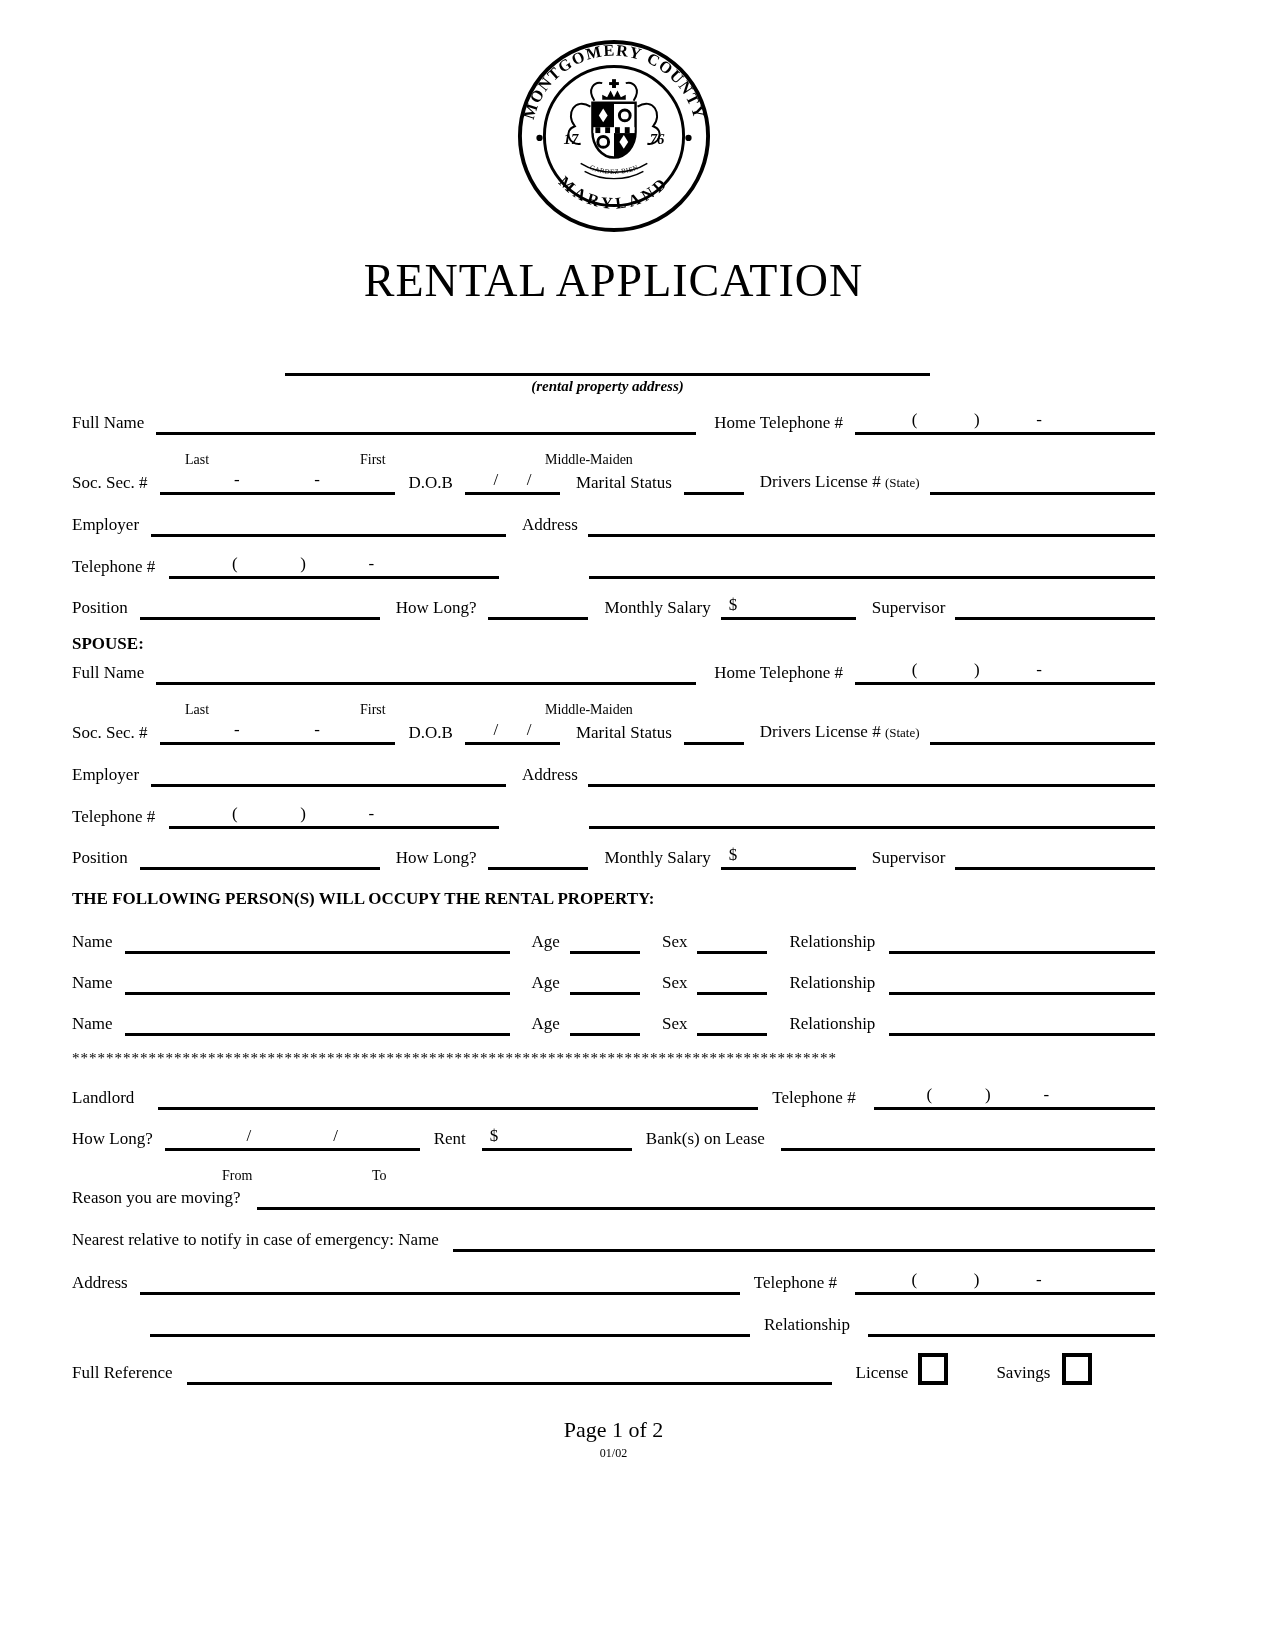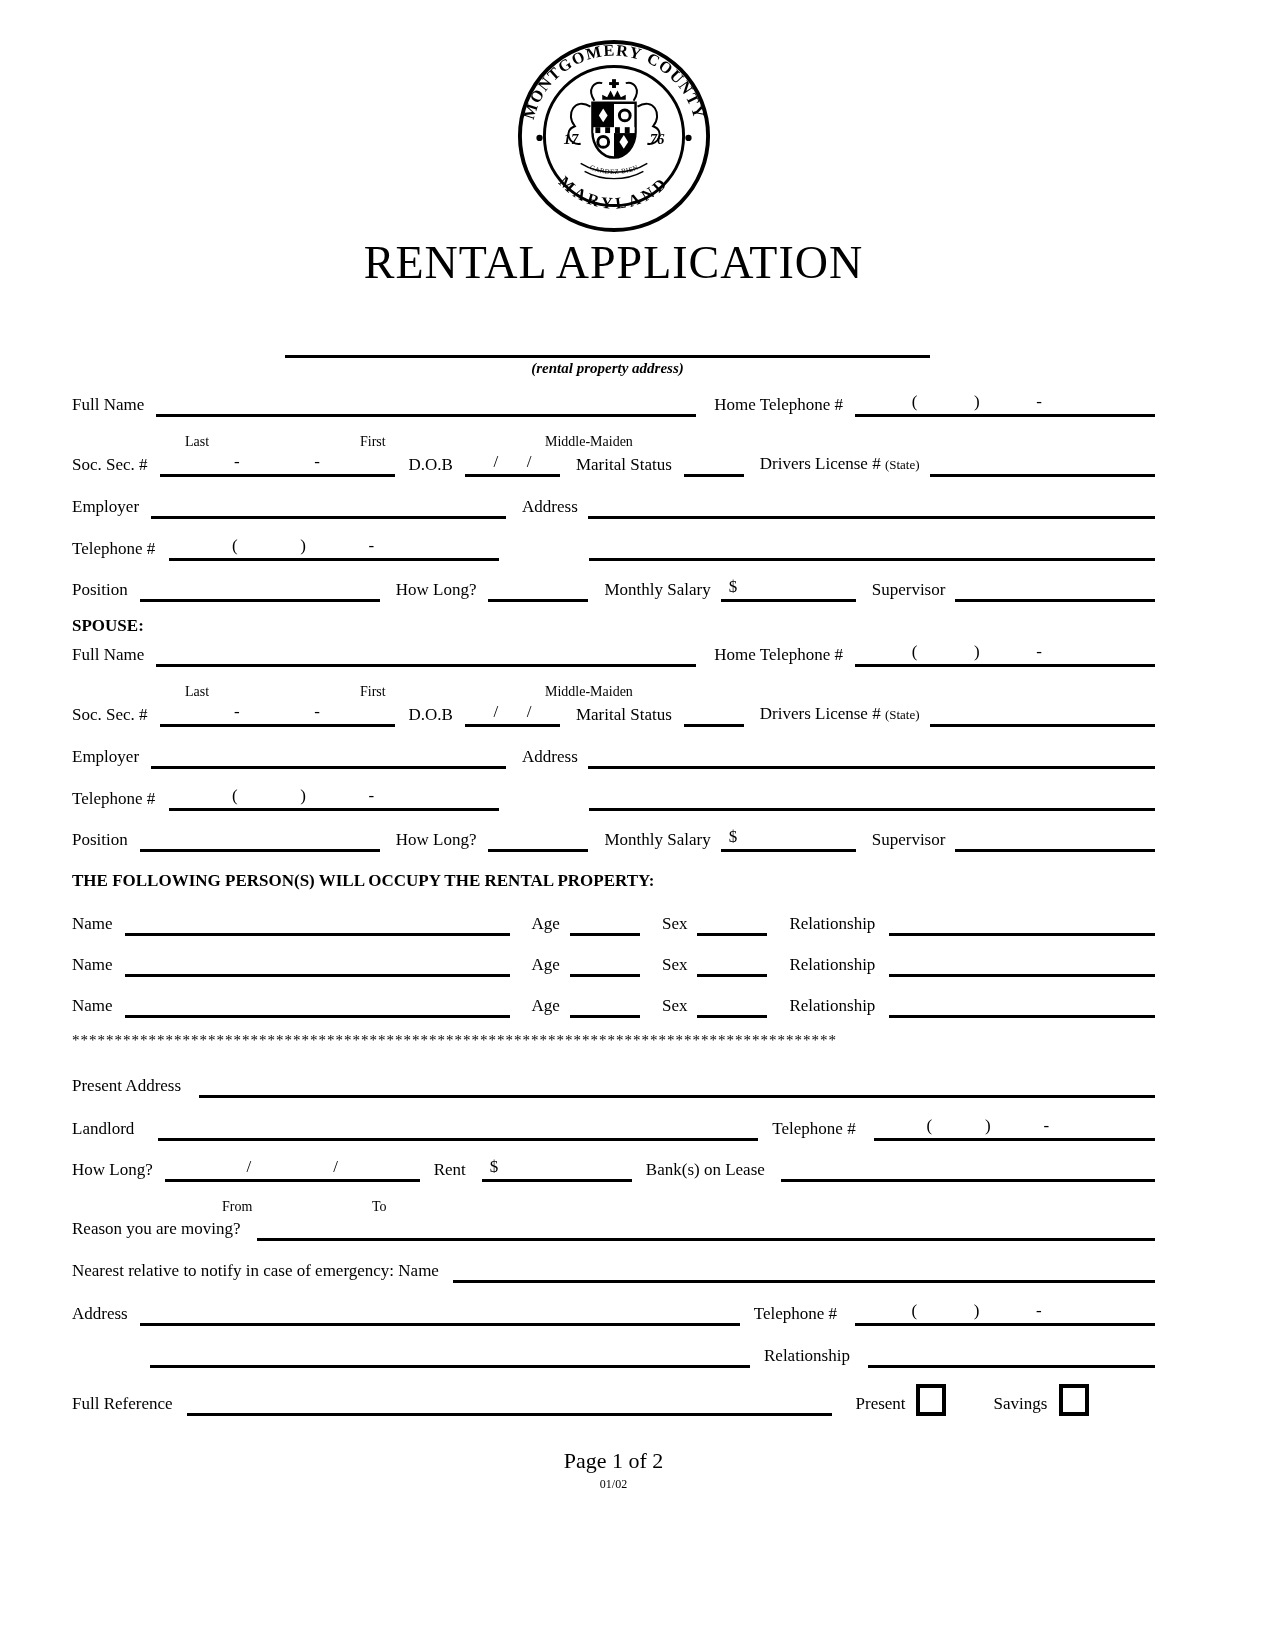--- a/index.html
+++ b/index.html
@@ -7,21 +7,21 @@
   body {
     width:1275px; height:1650px;
     font-family:"Liberation Serif", serif;
     color:#000; position:relative;
   }
   .page { width:1275px; height:1650px; padding:0 120px 0 72px; overflow:hidden; }
 
   .seal-wrap { text-align:center; margin-top:38px; }
   svg { font-family:"Liberation Serif", serif; }
 
-  .title { text-align:center; font-size:46px; letter-spacing:1px; line-height:50px; }
+  .title { text-align:center; font-size:46px; letter-spacing:1px; margin-top:18px; line-height:50px; }
 
   .addr-line { margin-left:213px; width:645px; border-bottom:3px solid #000; height:3px; margin-top:44px; }
   .addr-caption { margin-left:213px; width:645px; text-align:center; font-size:15px; font-weight:bold; font-style:italic; height:20px; line-height:20px; }
 
   .row { display:flex; align-items:flex-end; height:28px; }
   .lbl { white-space:nowrap; font-size:17px; padding-bottom:2px; line-height:20px; }
   .lbl small { font-size:13px; }
   .field {
     border-bottom:3px solid #000; height:26px;
     display:flex; align-items:flex-end; justify-content:space-evenly;
@@ -278,24 +278,20 @@
       <span class="lbl" style="margin-left:22px">Sex</span>
       <span class="field" style="width:70px;margin-left:10px"></span>
       <span class="lbl" style="margin-left:22px">Relationship</span>
       <span class="field grow" style="margin-left:14px"></span>
     </div>
   </div>
 
   <div class="divider" style="margin-top:13px">******************************************************************************************</div>
 
   <div>
-    <div class="row" style="margin-top:21px">
-      <span class="lbl">Present Address</span>
-      <span class="field grow" style="margin-left:18px"></span>
-    </div>
 
     <div class="row" style="margin-top:15px">
       <span class="lbl">Landlord</span>
       <span class="field" style="width:600px;margin-left:24px"></span>
       <span class="lbl" style="margin-left:14px">Telephone #</span>
       <span class="field grow" style="margin-left:18px">
         <span class="fg">(</span>
         <span class="fg">)</span>
         <span class="fg">-</span>
         <span class="fg"></span>
@@ -347,21 +343,21 @@
     <div class="row" style="margin-top:14px">
       <span class="field" style="width:600px;margin-left:78px"></span>
       <span class="lbl" style="margin-left:14px">Relationship</span>
       <span class="field grow" style="margin-left:18px"></span>
     </div>
   </div>
 
   <div class="row" style="margin-top:14px;height:34px">
     <span class="lbl">Full Reference</span>
     <span class="field" style="width:645px;margin-left:14px"></span>
-    <span class="lbl" style="margin-left:24px">Present</span>
+    <span class="lbl" style="margin-left:24px">License</span>
     <span class="checkbox" style="margin-left:10px"></span>
     <span class="lbl" style="margin-left:48px">Savings</span>
     <span class="checkbox" style="margin-left:12px"></span>
   </div>
 
   <div class="footer-page">Page 1 of 2</div>
   <div class="footer-rev">01/02</div>
 
 </div>
 

